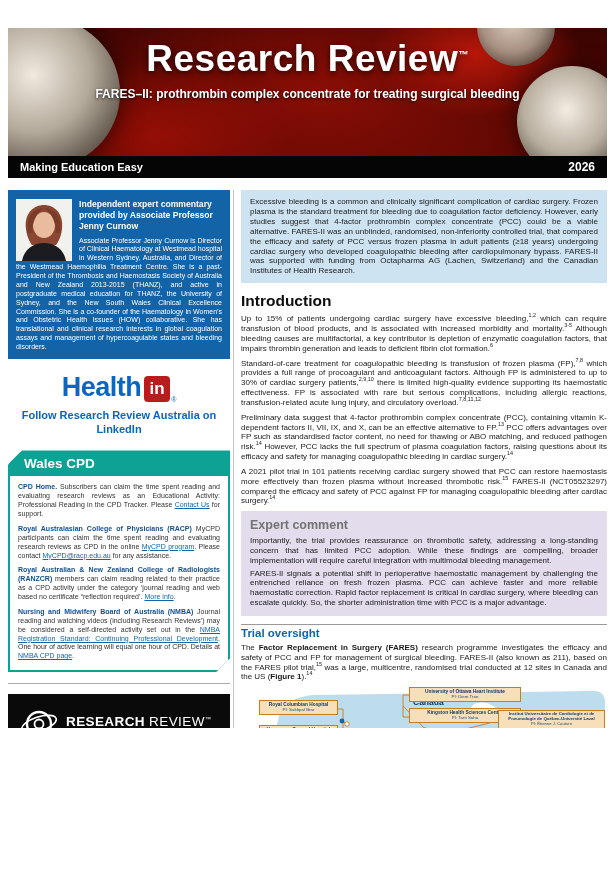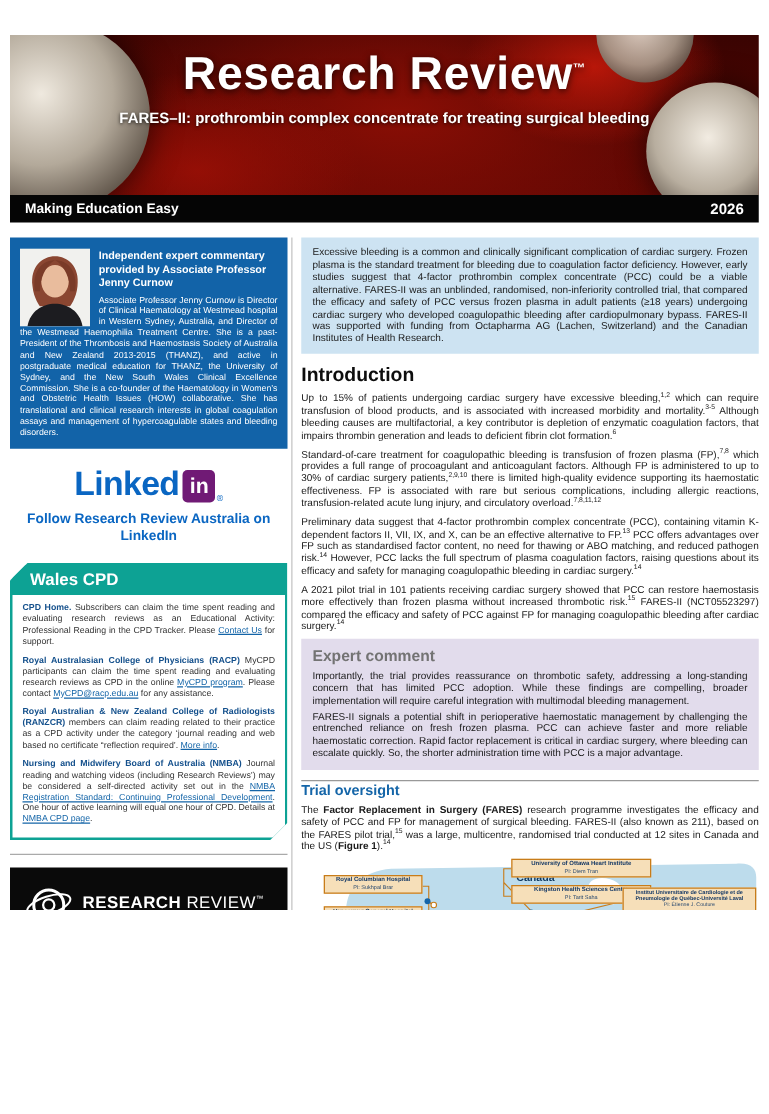--- a/index.html
+++ b/index.html
@@ -51,21 +51,21 @@
   .expert-box { background:#1263a8; color:#fff; padding:8px 8px 7px 8px; }
   .expert-photo { float:left; width:56px; height:62px; margin:1px 7px 2px 0; background:#f2f2f0; }
   .expert-heading { font-size:8.6px; font-weight:bold; line-height:1.3; padding-top:1px; }
   .expert-bio { clear:none; font-size:7px; line-height:1.27; text-align:justify; margin-top:4px; }
 
   
   .li-wrap { margin-top:13px; text-align:center; }
   .li-logo { display:inline-flex; align-items:flex-end; cursor:pointer; }
   .li-word { color:#0a66c2; font-size:27px; font-weight:bold; letter-spacing:-.5px; }
   .li-in { display:inline-flex; align-items:center; justify-content:center; width:26px; height:26px;
-    background:#701a75; color:#fff; border-radius:4px; font-size:17px; font-weight:bold; margin-left:3px; margin-bottom:1px; }
+    background:#b91c1c; color:#fff; border-radius:4px; font-size:17px; font-weight:bold; margin-left:3px; margin-bottom:1px; }
   .li-reg { color:#0a66c2; font-size:7px; margin-left:1px; }
   .li-follow { margin-top:6px; color:#0a66c2; font-weight:bold; font-size:11px; line-height:1.25; cursor:pointer; }
 
   
   .cpd { margin-top:14px; background:#0da294; padding:2px;
     clip-path:polygon(14px 0, 100% 0, 100% calc(100% - 14px), calc(100% - 14px) 100%, 0 100%, 0 14px); }
   .cpd-head { background:#0da294; color:#fff; font-size:13.5px; font-weight:bold; padding:4px 0 5px 14px; }
   .cpd-body { background:#fff; padding:7px 8px 9px 8px; }
   .cpd-body p { font-size:7px; line-height:1.27; text-align:justify; color:#333; margin-bottom:6px; }
   .cpd-body p:last-child { margin-bottom:0; }
@@ -152,21 +152,21 @@
           <path d="M12,34 C10,22 14,10 28,9 C20,14 16,24 16,34 Z" fill="#7a3b28"></path>
           <path d="M44,34 C46,22 42,10 28,9 C36,14 40,24 40,34 Z" fill="#7a3b28"></path>
         </svg>
       </div>
       <div class="expert-heading">Independent expert commentary provided by Associate Professor Jenny Curnow</div>
       <div class="expert-bio">Associate Professor Jenny Curnow is Director of Clinical Haematology at Westmead hospital in Western Sydney, Australia, and Director of the Westmead Haemophilia Treatment Centre. She is a past-President of the Thrombosis and Haemostasis Society of Australia and New Zealand 2013-2015 (THANZ), and active in postgraduate medical education for THANZ, the University of Sydney, and the New South Wales Clinical Excellence Commission. She is a co-founder of the Haematology in Women’s and Obstetric Health Issues (HOW) collaborative. She has translational and clinical research interests in global coagulation assays and management of hypercoagulable states and bleeding disorders.</div>
     </div>
 
     <div class="li-wrap">
       <div class="li-logo">
-        <span class="li-word">Linked</span>
+        <span class="li-word">Health</span>
         <span class="li-in">in</span>
         <span class="li-reg">®</span>
       </div>
       <div class="li-follow">Follow Research Review Australia on LinkedIn</div>
     </div>
 
     <div class="cpd">
       <div class="cpd-head">Wales CPD</div>
       <div class="cpd-body">
         <p><b>CPD Home.</b> Subscribers can claim the time spent reading and evaluating research reviews as an Educational Activity: Professional Reading in the CPD Tracker. Please <span class="tlink">Contact Us</span> for support.</p>

